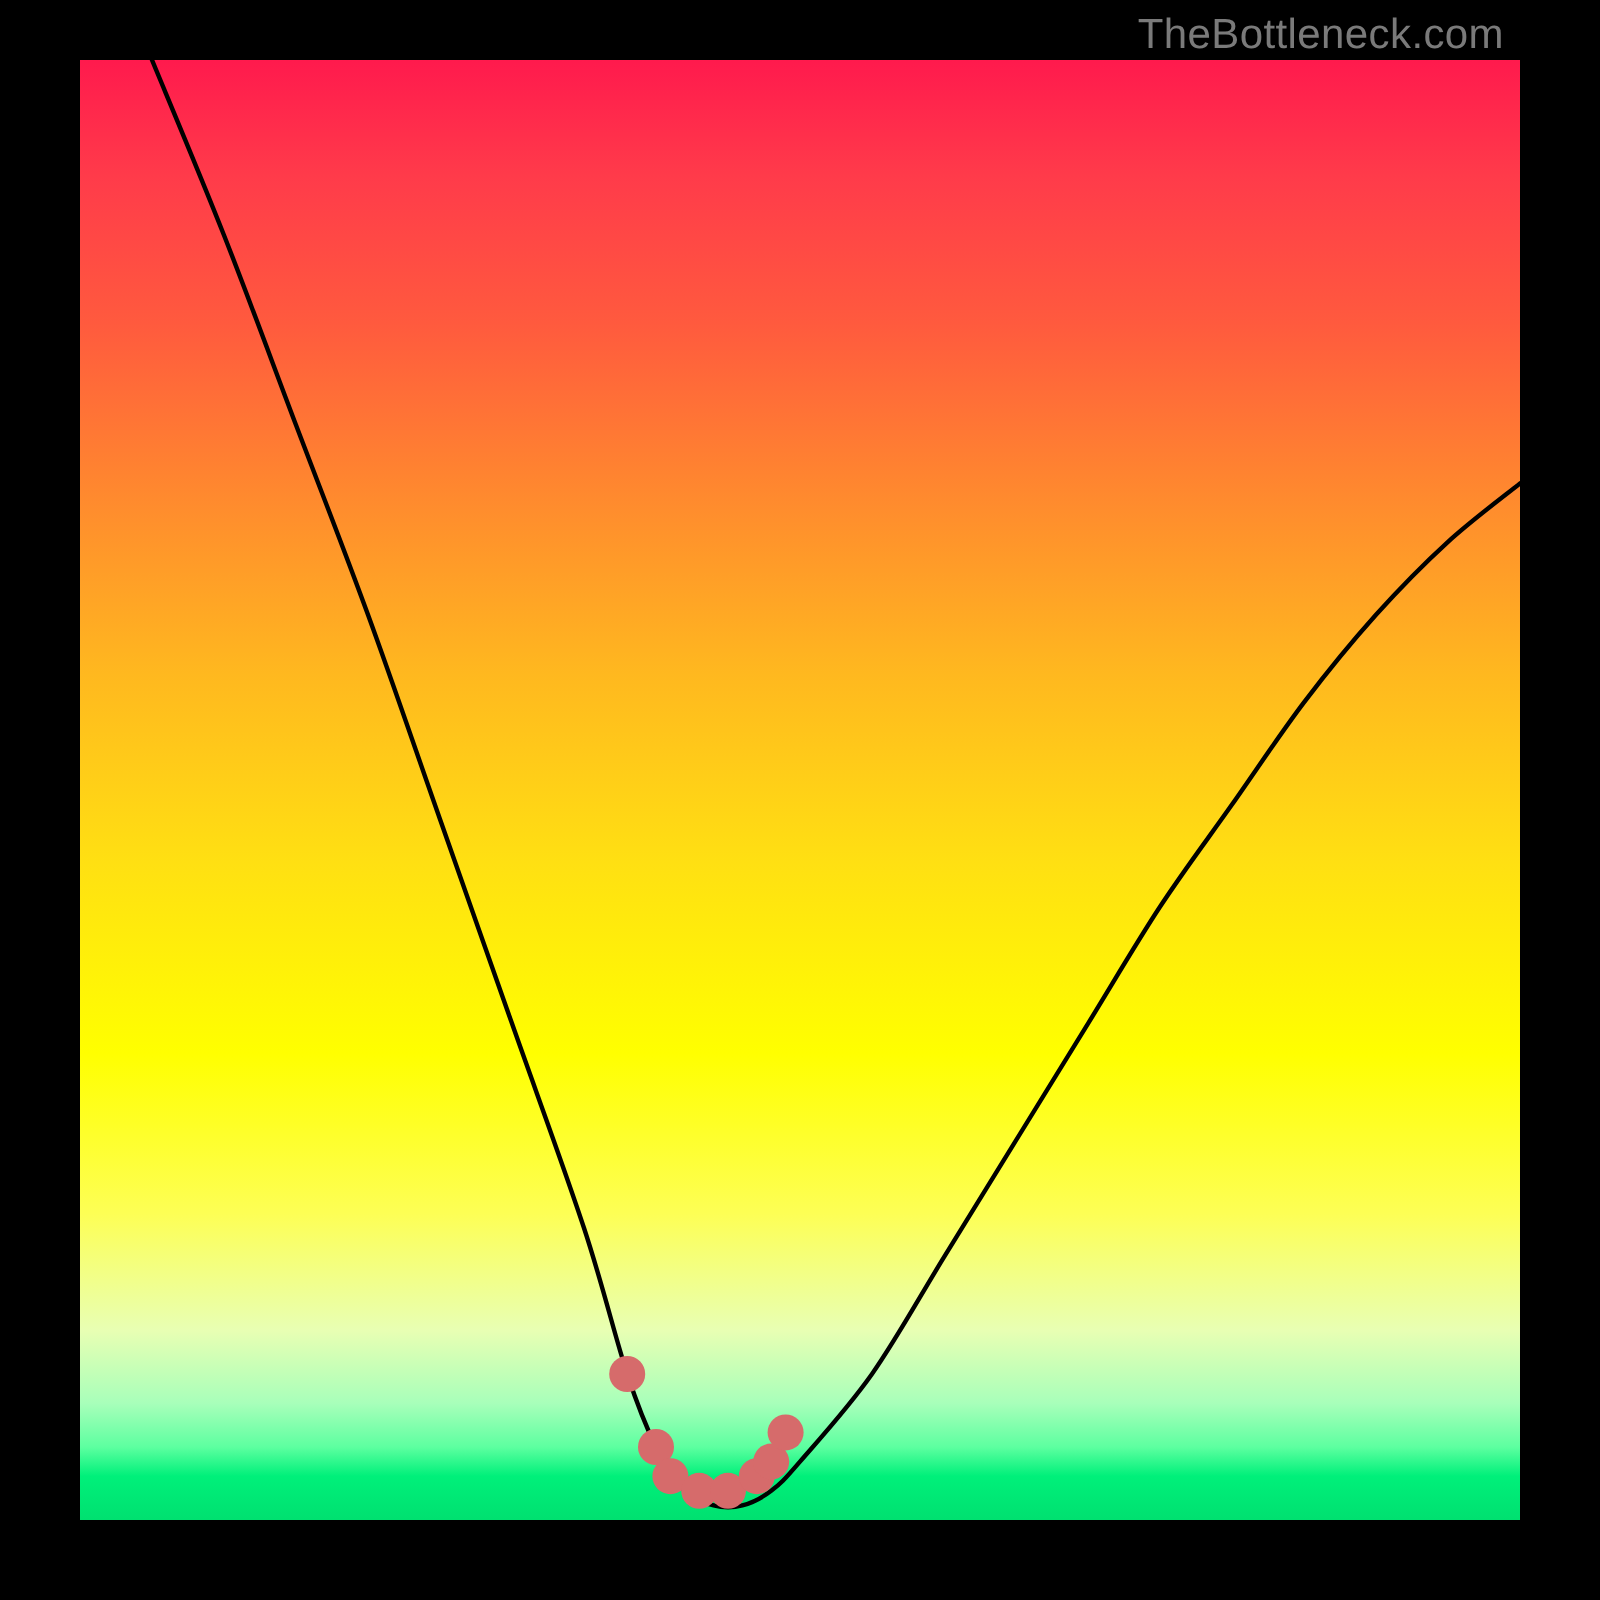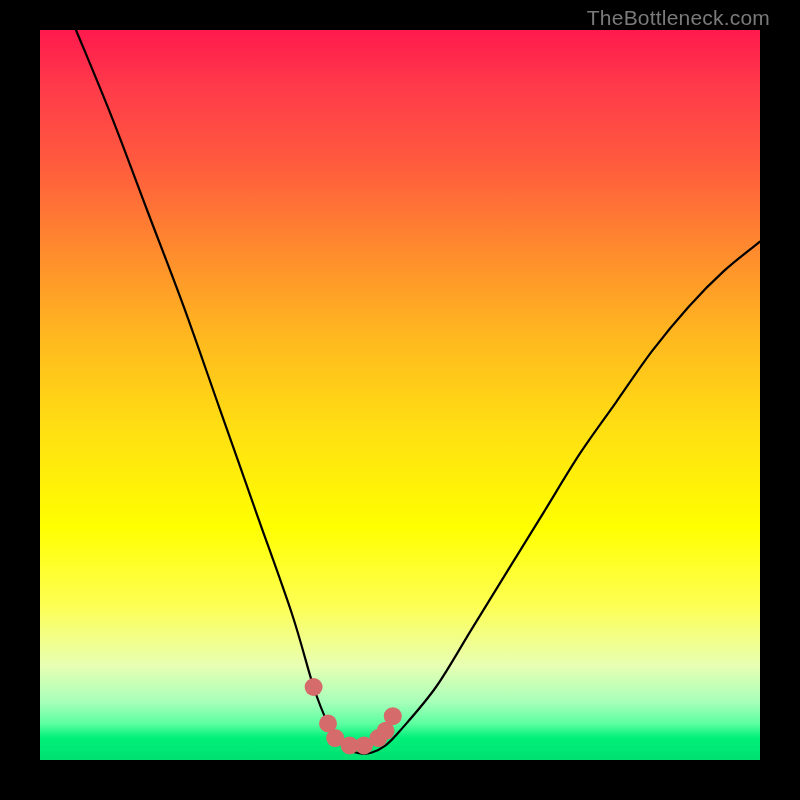--- a/index.html
+++ b/index.html
@@ -35,21 +35,21 @@
       #e8ffb3 87%,
       #a8ffba 92%,
       #5dffa0 95%,
       #00f07a 97%,
       #00e070 100%
     );
   }
   .watermark {
     position: absolute;
     top: 6px;
-    right: 30px;
+    right: 48px;
     color: #7a7a7a;
     font-size: 21px;
     font-weight: 500;
     letter-spacing: 0.2px;
   }
   svg.curve {
     position: absolute;
     left: 0;
     top: 0;
     width: 720px;

